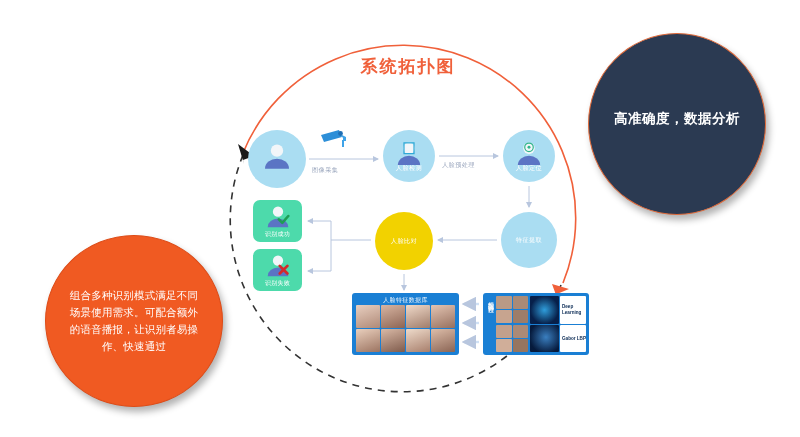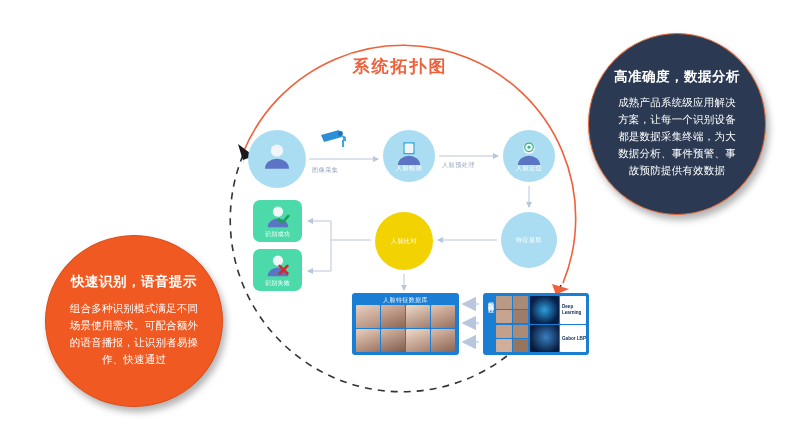--- a/index.html
+++ b/index.html
@@ -58,21 +58,21 @@
   #bubble-tr .b-body{padding:0 6px;}
   #bubble-br .b-body{padding:0 4px;text-align:left;}
   #bubble-br .b-title{font-size:13px;}
 
   
   #ring{position:absolute;left:0;top:0;width:800px;height:437px;}
 
   
   #topo{position:absolute;left:235px;top:40px;width:330px;height:350px;}
   #topo-title{
-    position:absolute;left:0;top:15px;width:330px;
+    position:absolute;left:8px;top:15px;width:330px;
     text-align:center;color:#f0603a;font-weight:bold;font-size:17px;
     letter-spacing:2px;
   }
 
   .node{
     position:absolute;border-radius:50%;
     display:flex;align-items:flex-end;justify-content:center;
     box-sizing:border-box;
   }
   .node.blue{background:#aaddf2;}
@@ -286,23 +286,21 @@
         <div class="ml-row">
           <div class="ml-img" style="background:radial-gradient(circle at 55% 45%,#3a7fc0,#061a3c 75%)"></div>
           <div class="ml-cap">Gabor LBP</div>
         </div>
       </div>
     </div>
   </div>
 
 
   <div class="bubble orange" id="bubble-bl">
-    <div class="b-title">快速识别，语音提示</div>
     <div class="b-body">组合多种识别模式满足不同场景使用需求。可配合额外的语音播报，让识别者易操作、快速通过</div>
   </div>
 
   <div class="bubble navy" id="bubble-tr">
     <div class="b-title">高准确度，数据分析</div>
-    <div class="b-body">成熟产品系统级应用解决方案，让每一个识别设备都是数据采集终端，为大数据分析、事件预警、事故预防提供有效数据</div>
   </div>
 
 
 </div>
 
 </body></html>

